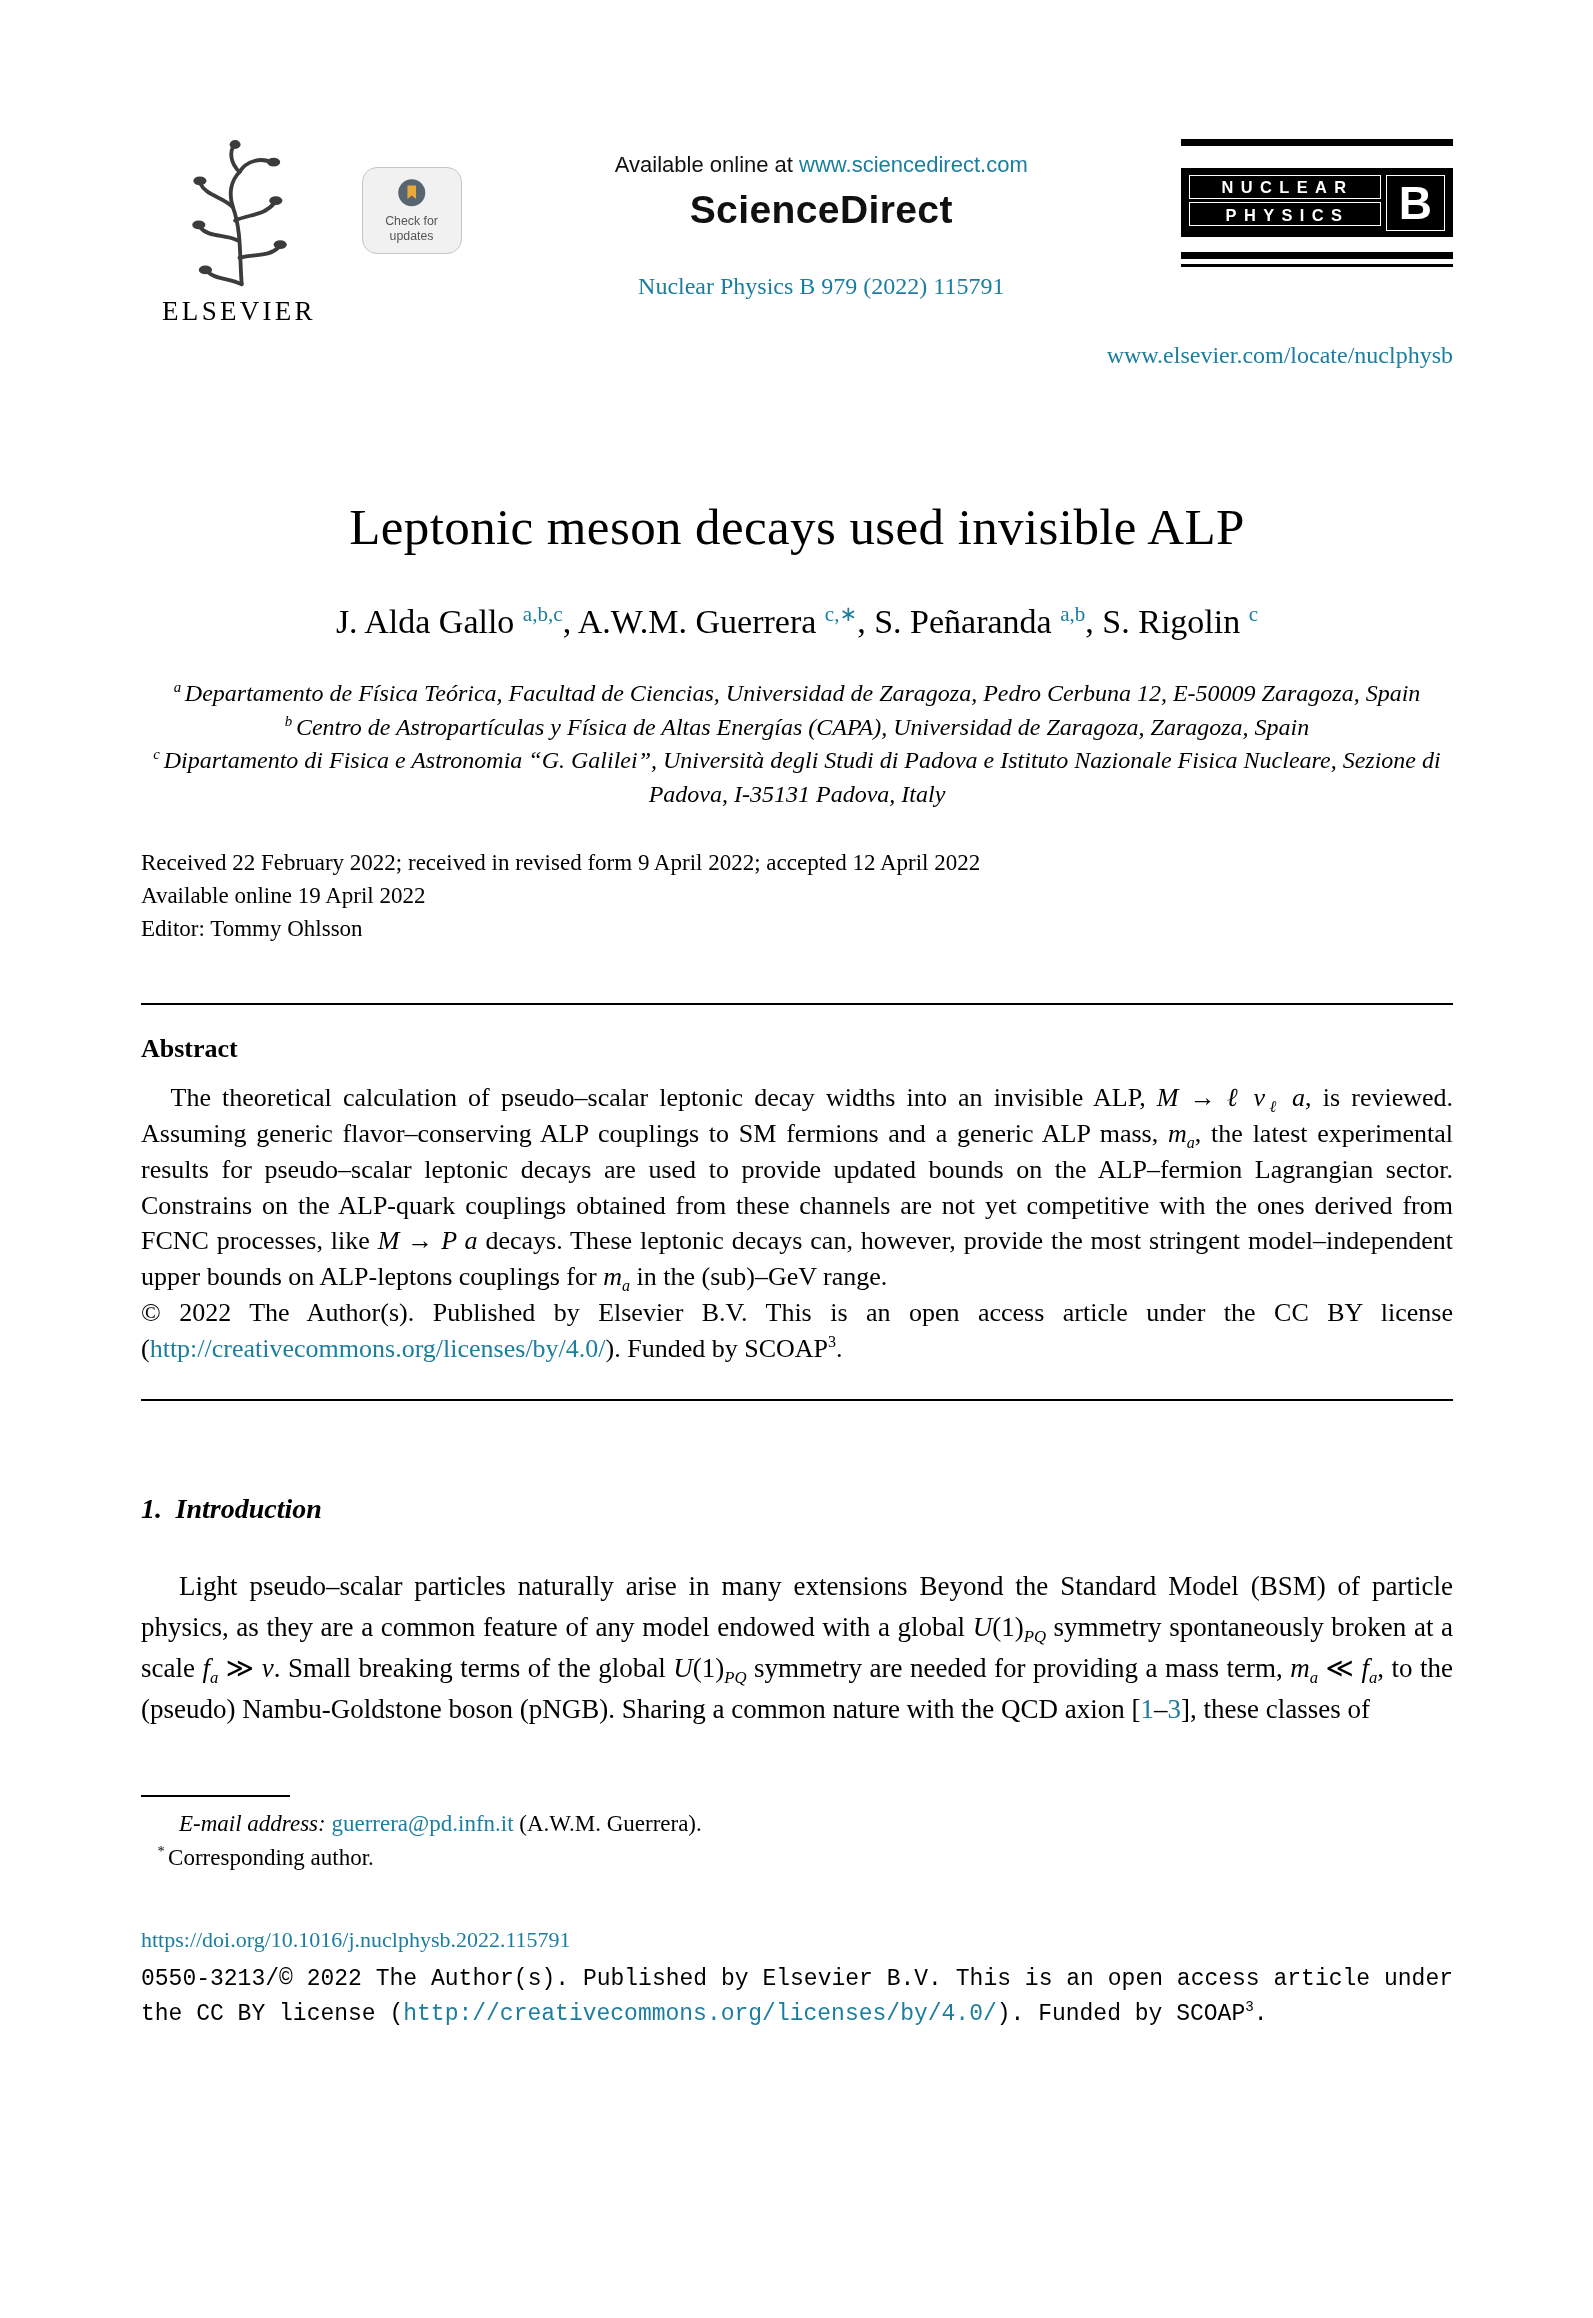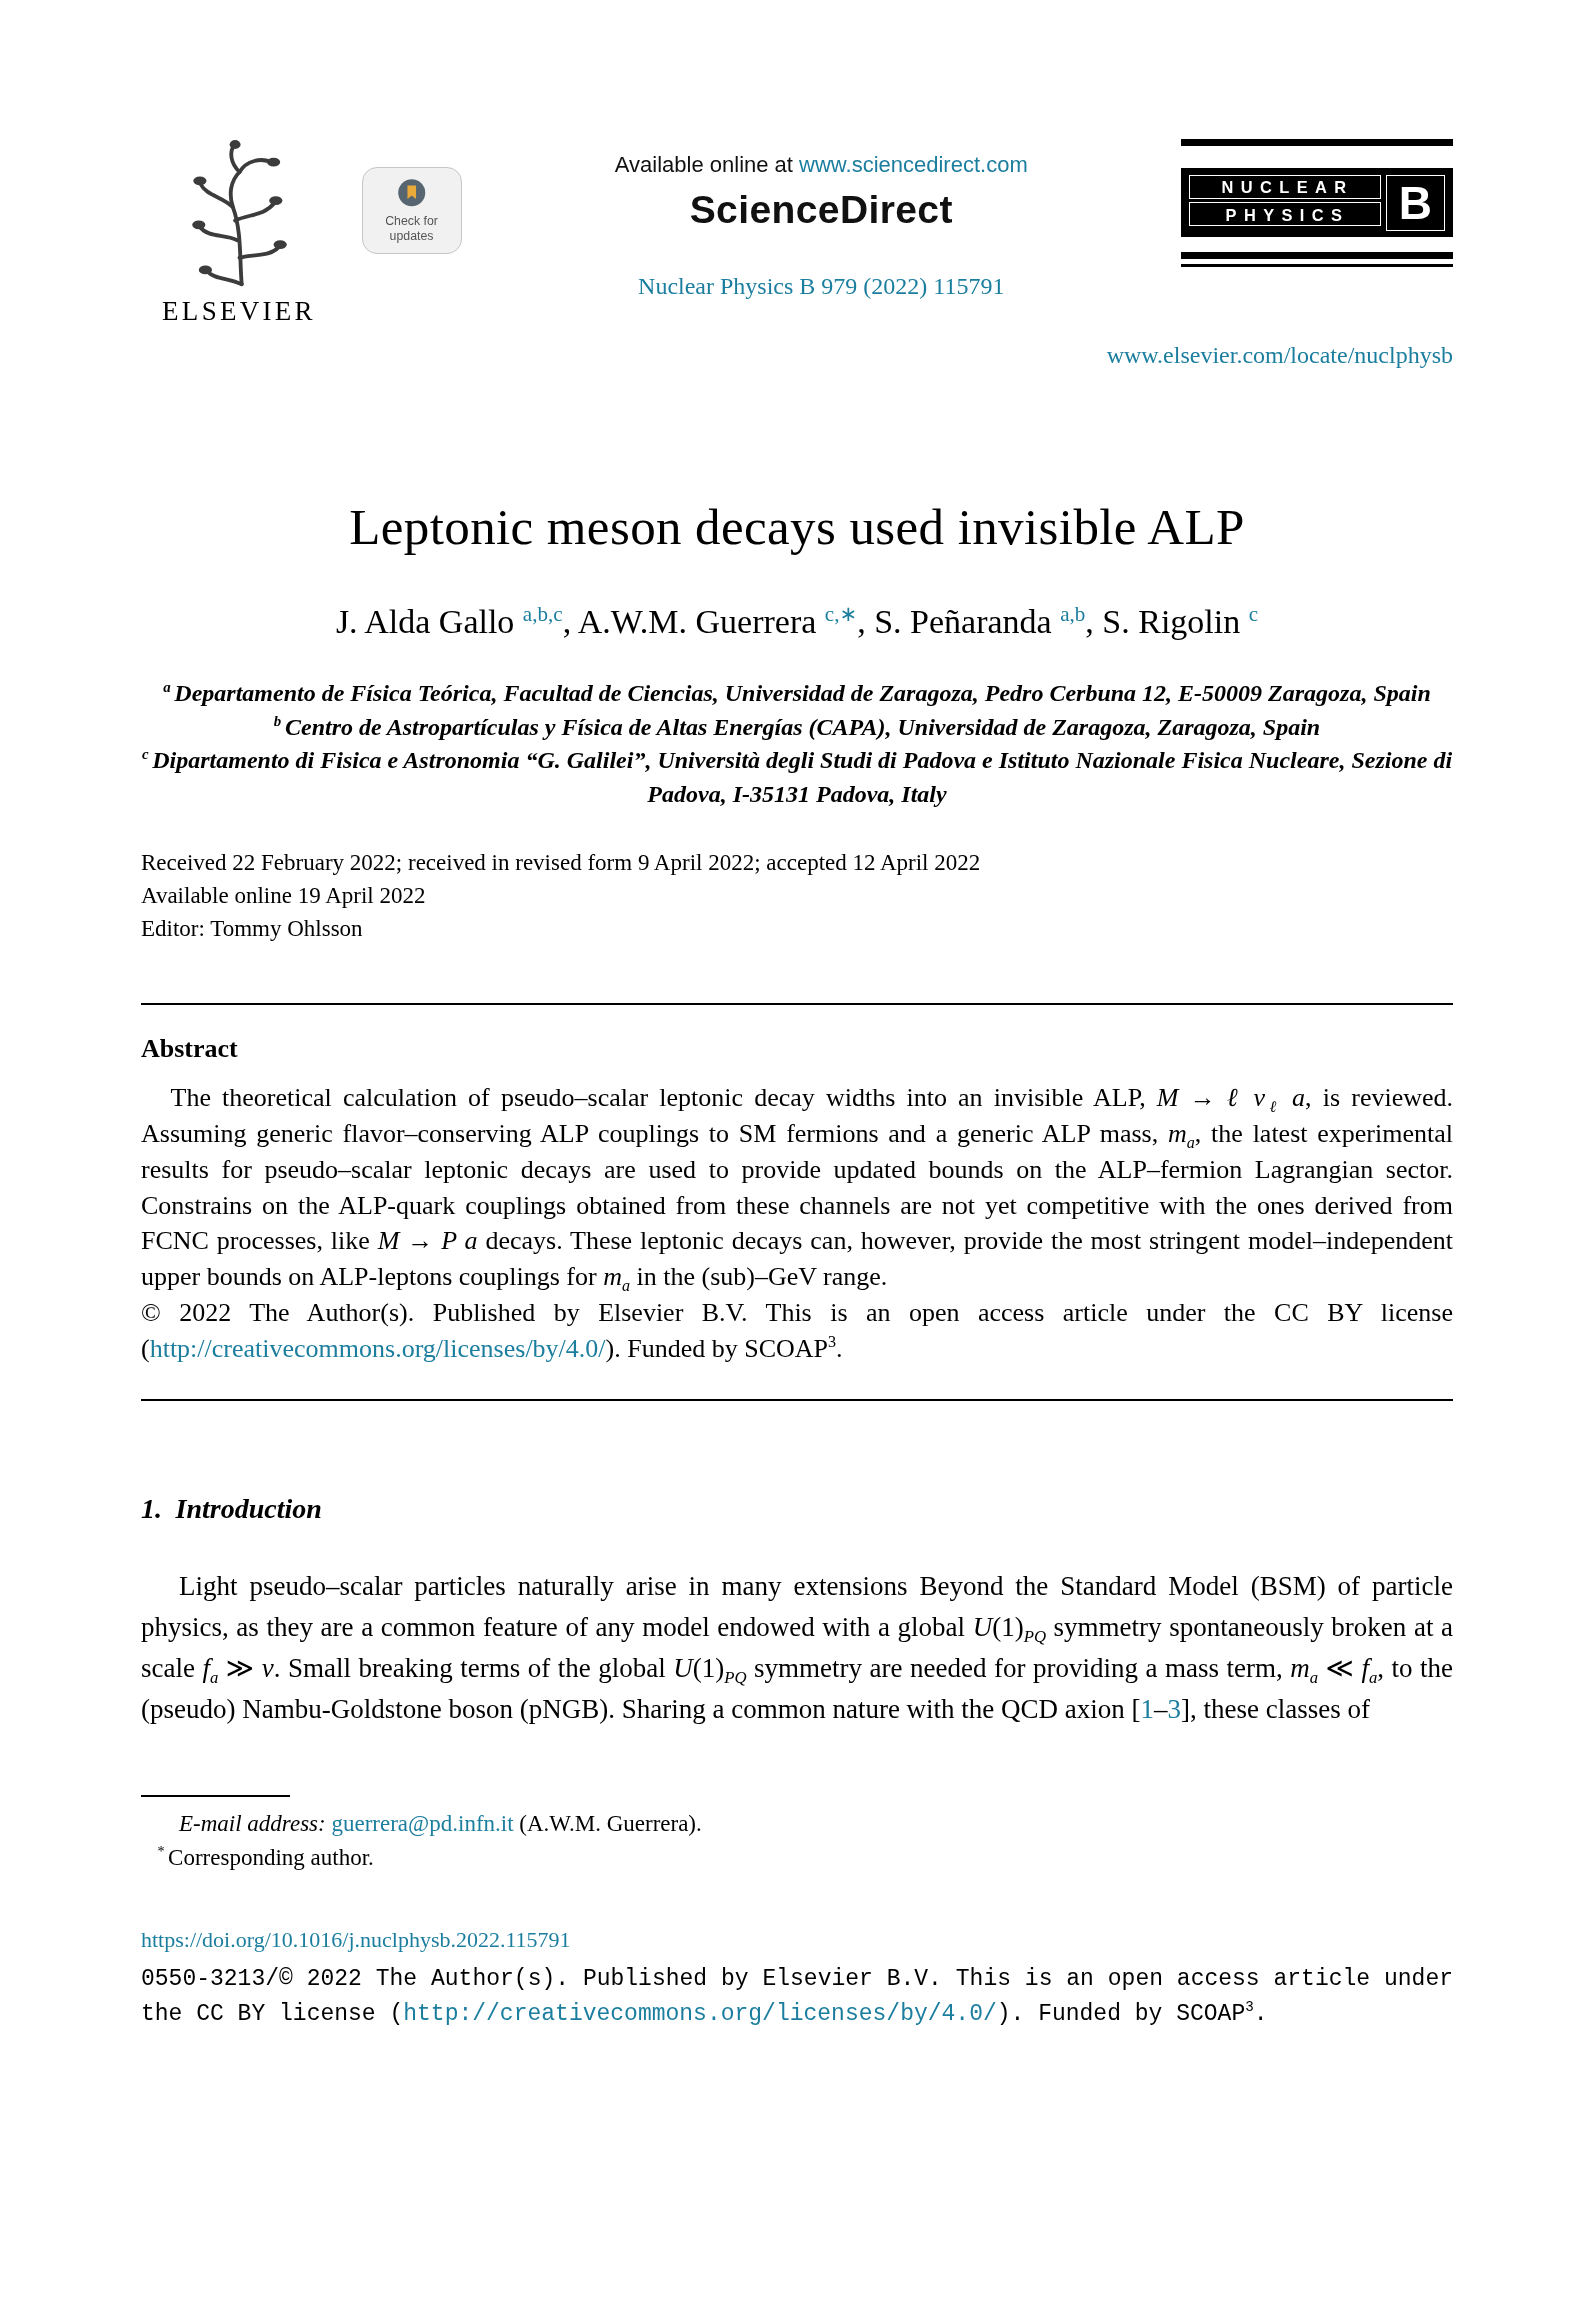--- a/index.html
+++ b/index.html
@@ -48,21 +48,21 @@
   .npb-words { flex:1; font-family:"Liberation Sans", sans-serif; font-weight:bold; display:flex; flex-direction:column; gap:3.3px; }
   .npb-words > div { border:1.6px solid #fff; padding:2.5px 3.3px 1.6px 8.2px; text-align:center; letter-spacing:7.4px; font-size:16.4px; line-height:1.1; }
   .npb-letter { width:59px; margin-left:4.9px; border:1.6px solid #fff; display:flex; align-items:center; justify-content:center;
     font-family:"Liberation Sans", sans-serif; font-weight:bold; font-size:46px; }
 
   .locate { text-align:right; font-size:24px; margin-top:14.7px; }
 
   
   .title { text-align:center; font-size:51px; font-weight:normal; margin-top:129px; letter-spacing:0.4px; }
   .authors { text-align:center; font-size:34px; margin-top:47px; }
-  .affils { margin-top:36px; text-align:center; font-style:italic; font-size:24px; line-height:1.4;font-weight:bold; }
+  .affils { margin-top:36px; text-align:center; font-style:italic; font-size:24px; line-height:1.4; }
   .dates { margin-top:36px; text-align:left; font-size:23px; line-height:1.43; }
 
   
   .rule { border:none; height:1.6px; background:#000; margin:0; }
   .rule.r1 { margin-top:57px; }
   .rule.r2 { margin-top:33px; }
 
   
   .abstract { margin-top:29.5px; }
   .abs-head { font-size:26px; font-weight:bold; }

